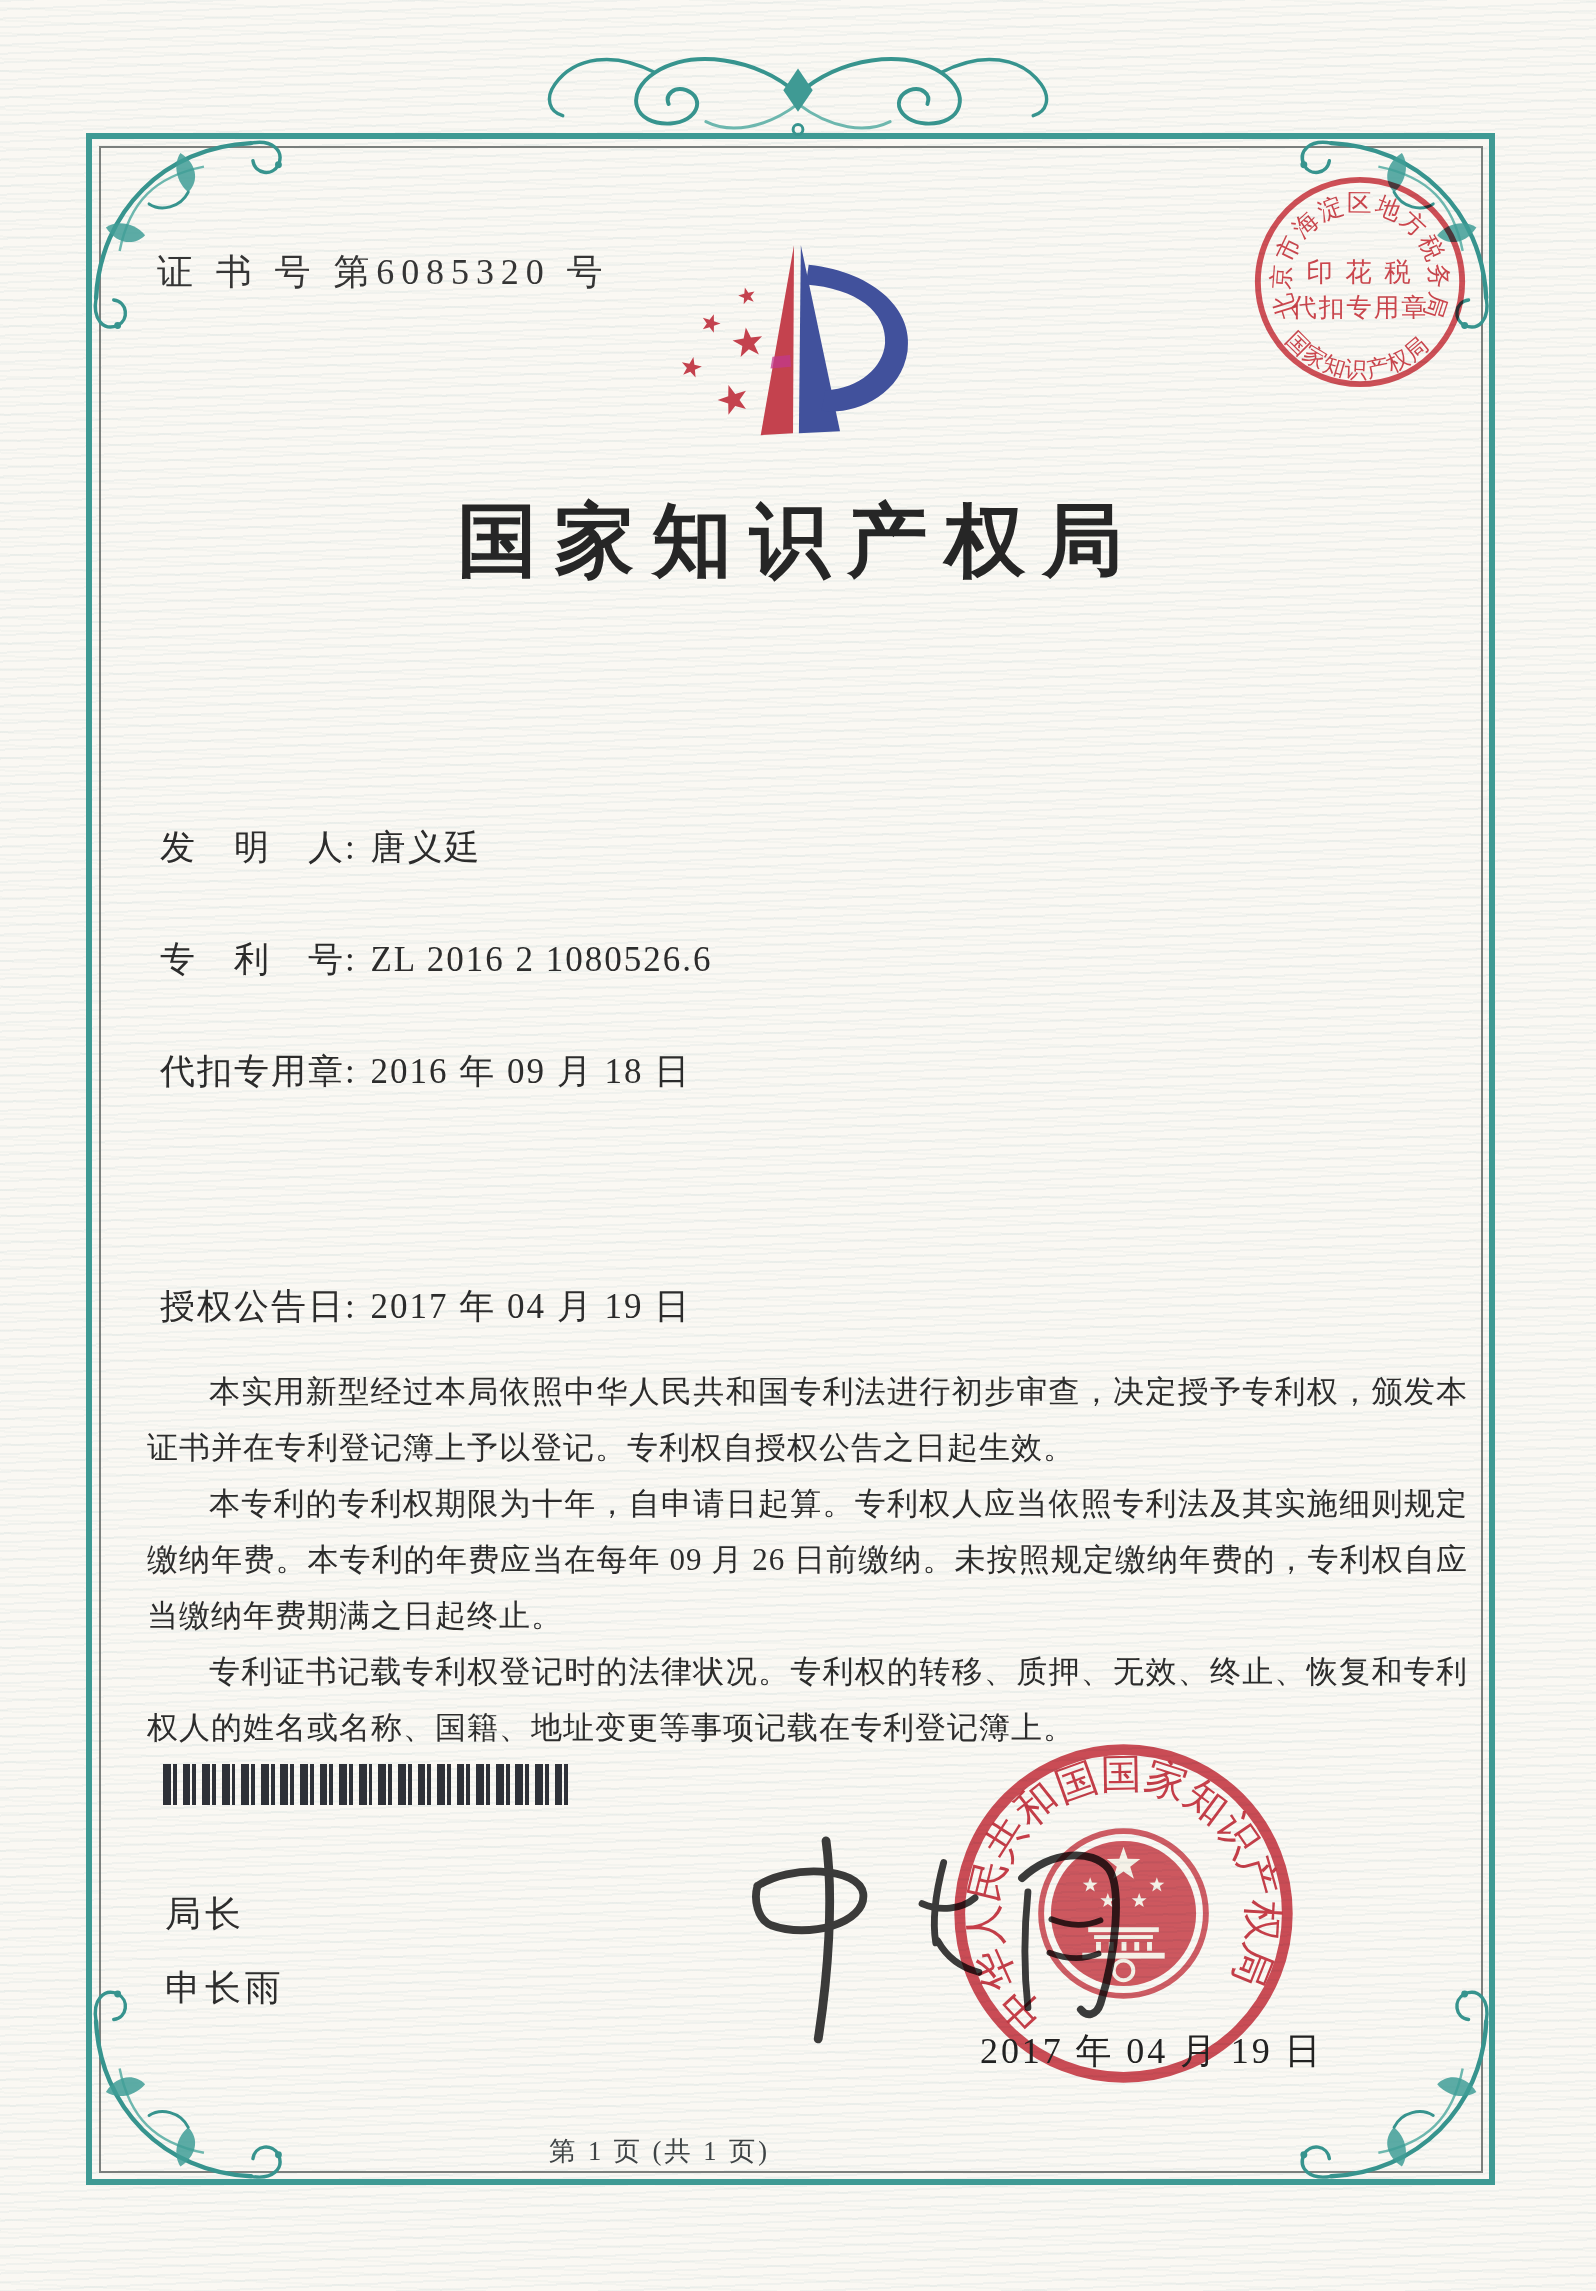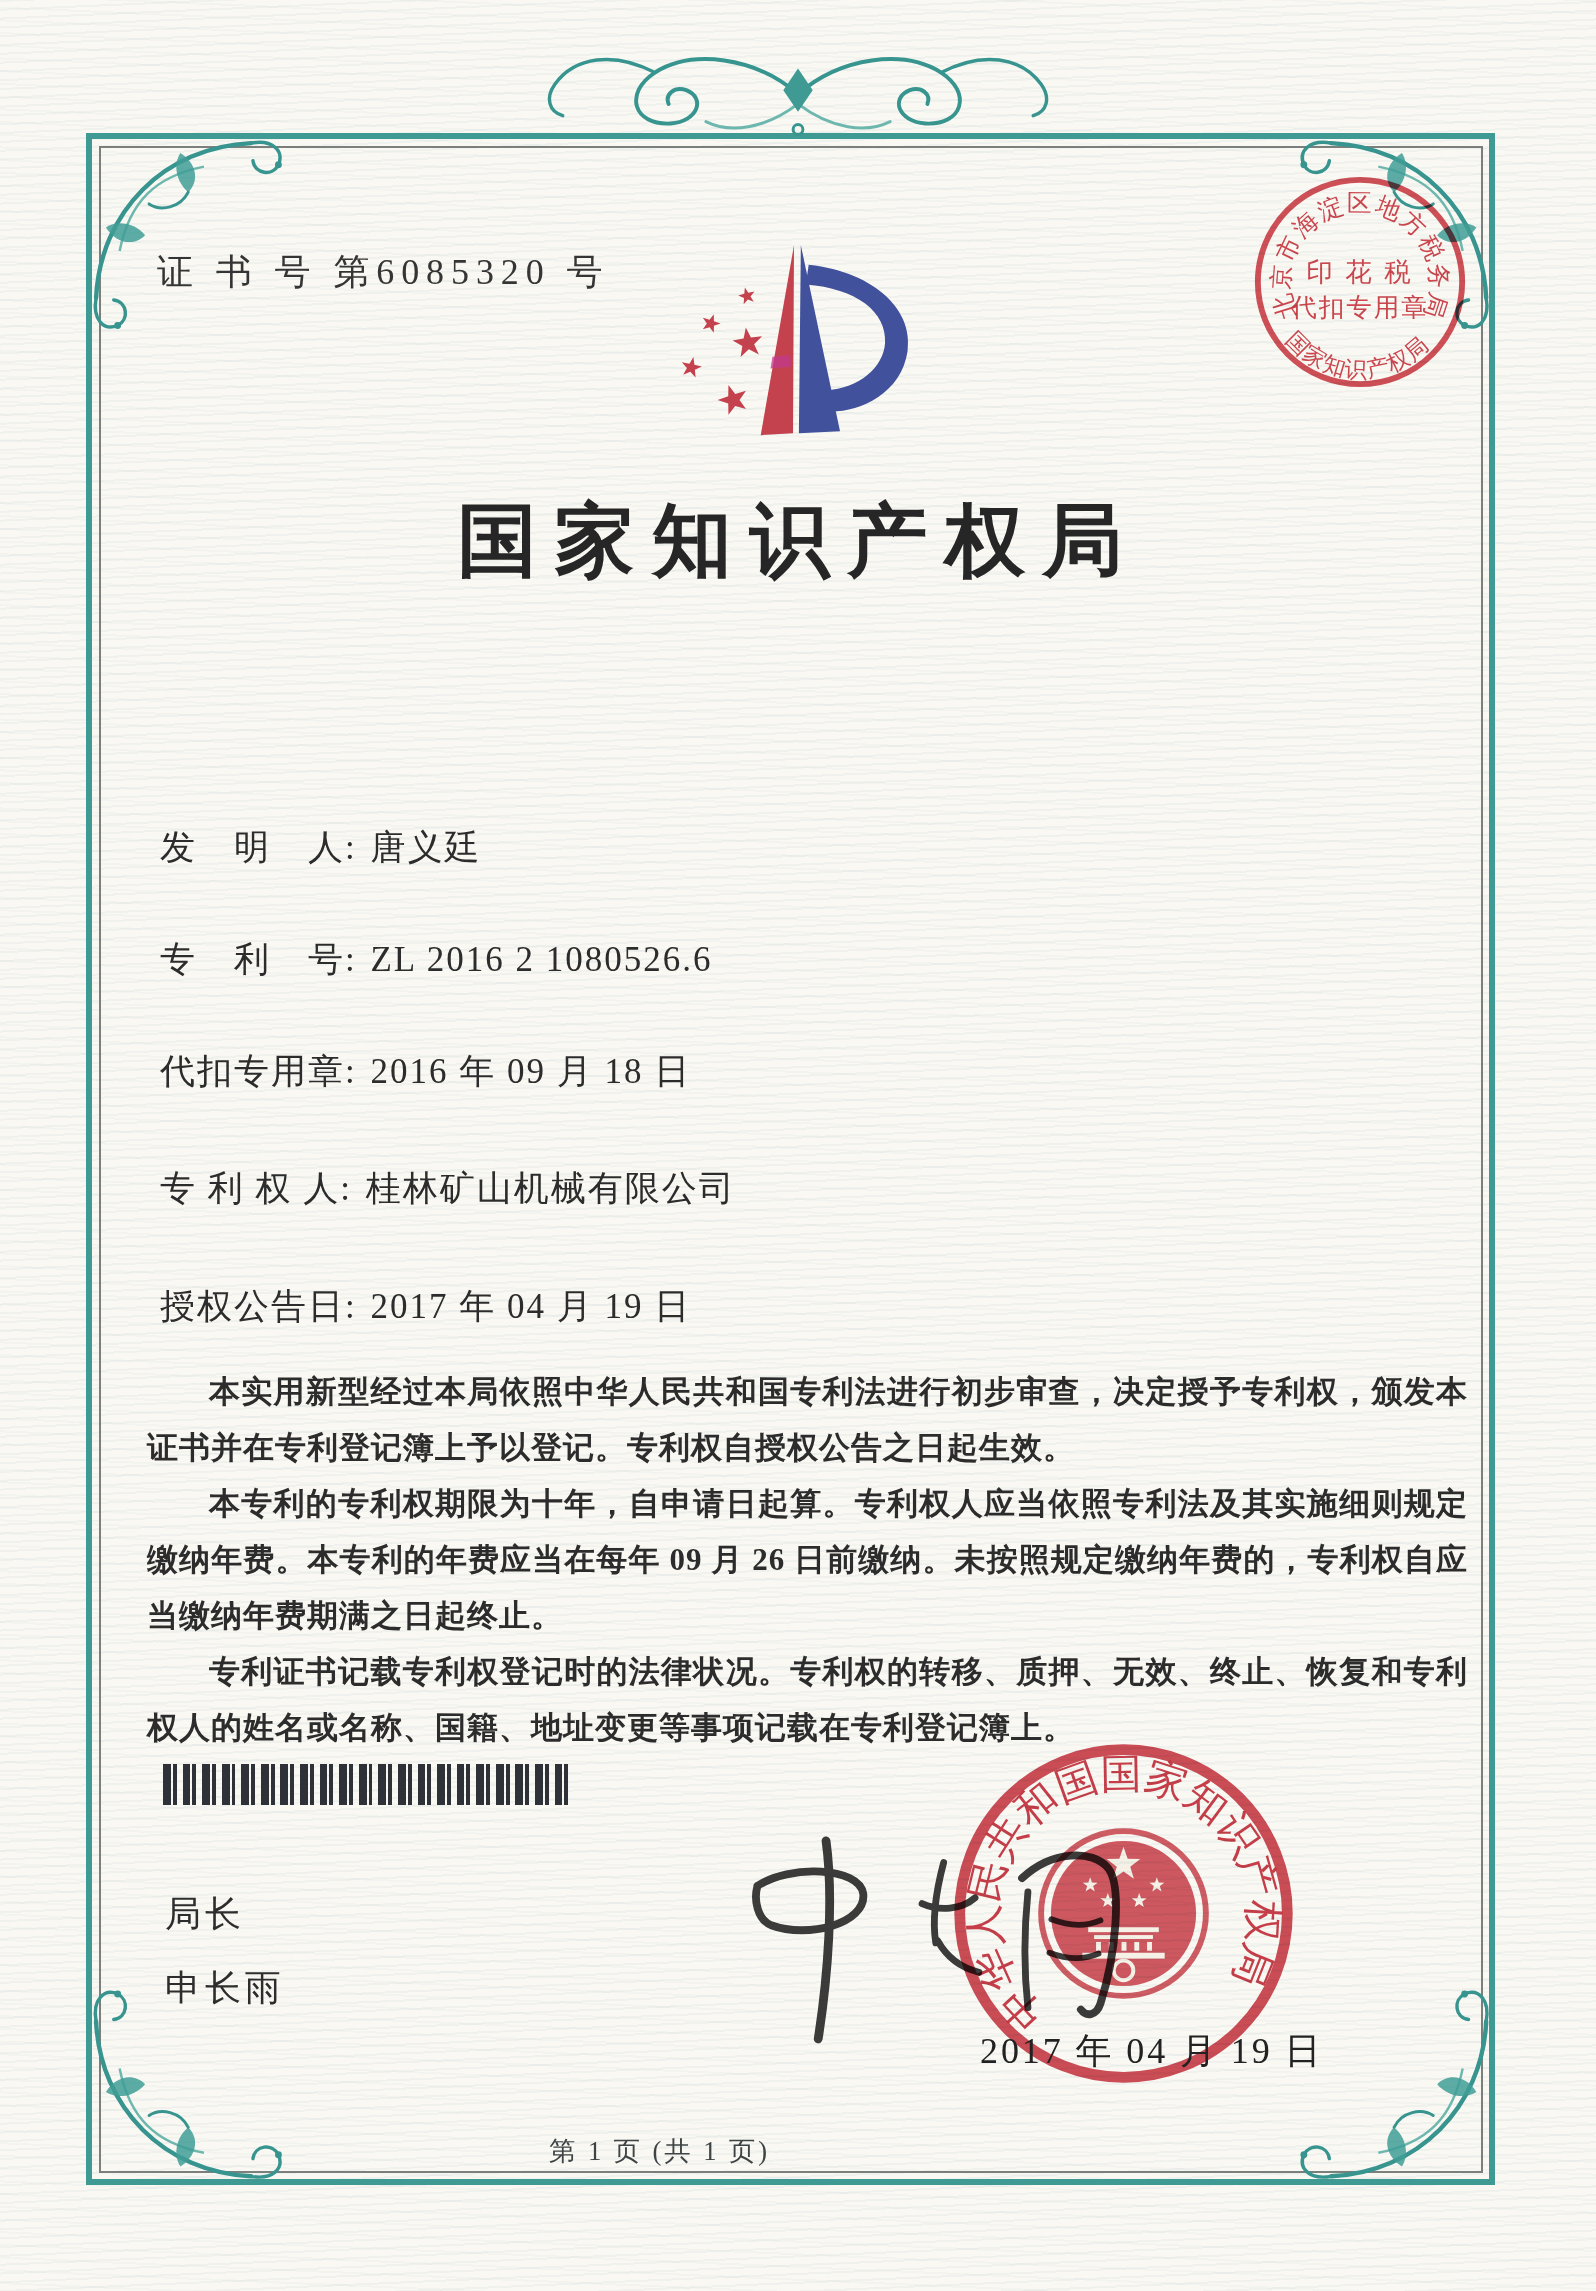--- a/index.html
+++ b/index.html
@@ -38,21 +38,21 @@
   }
   .field{
     position:absolute;left:160px;font-size:35px;letter-spacing:2px;color:#2c2c2c;white-space:nowrap;
   }
   .field .fvalue{margin-left:13.7px;}
   .paras{
     position:absolute;left:147px;top:1364px;width:1321px;
   }
   .paras p{
     margin:0;font-size:31px;line-height:56px;
-    text-indent:2em;text-align:justify;letter-spacing:1px;color:#2c2c2c;font-weight:bold;
+    text-indent:2em;text-align:justify;letter-spacing:1px;color:#2c2c2c;
   }
   .barcode{
     position:absolute;left:163px;top:1764px;width:412px;height:41px;
     white-space:nowrap;overflow:hidden;
   }
   .barcode span{display:inline-block;height:100%;vertical-align:top;}
   .sig-title{position:absolute;left:165px;top:1890px;font-size:36px;letter-spacing:3.9px;}
   .sig-name{position:absolute;left:165px;top:1964px;font-size:36px;letter-spacing:3.9px;}
   .signature{position:absolute;left:632px;top:1829px;pointer-events:none;}
   .seal{position:absolute;mix-blend-mode:multiply;}
@@ -142,23 +142,20 @@
   <div class="title">国家知识产权局</div>
 
   <div class="field" style="top:824px">
     <span class="flabel">发　明　人:</span><span class="fvalue">唐义廷</span>
   </div>
   <div class="field" style="top:936px">
     <span class="flabel">专　利　号:</span><span class="fvalue">ZL 2016 2 1080526.6</span>
   </div>
   <div class="field" style="top:1048px">
     <span class="flabel">代扣专用章:</span><span class="fvalue">2016 年 09 月 18 日</span>
-  </div>
-  <div class="field" style="top:1165px">
-    <span class="flabel">专 利 权 人:</span><span class="fvalue">桂林矿山机械有限公司</span>
   </div>
   <div class="field" style="top:1283px">
     <span class="flabel">授权公告日:</span><span class="fvalue">2017 年 04 月 19 日</span>
   </div>
 
   <div class="paras">
     <p>本实用新型经过本局依照中华人民共和国专利法进行初步审查，决定授予专利权，颁发本证书并在专利登记簿上予以登记。专利权自授权公告之日起生效。</p>
     <p>本专利的专利权期限为十年，自申请日起算。专利权人应当依照专利法及其实施细则规定缴纳年费。本专利的年费应当在每年 09 月 26 日前缴纳。未按照规定缴纳年费的，专利权自应当缴纳年费期满之日起终止。</p>
     <p>专利证书记载专利权登记时的法律状况。专利权的转移、质押、无效、终止、恢复和专利权人的姓名或名称、国籍、地址变更等事项记载在专利登记簿上。</p>
   </div>

